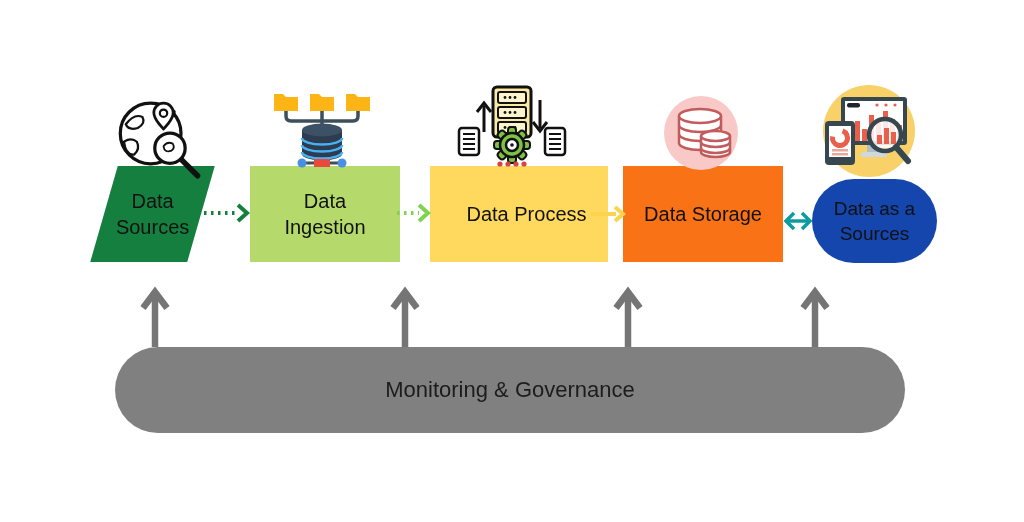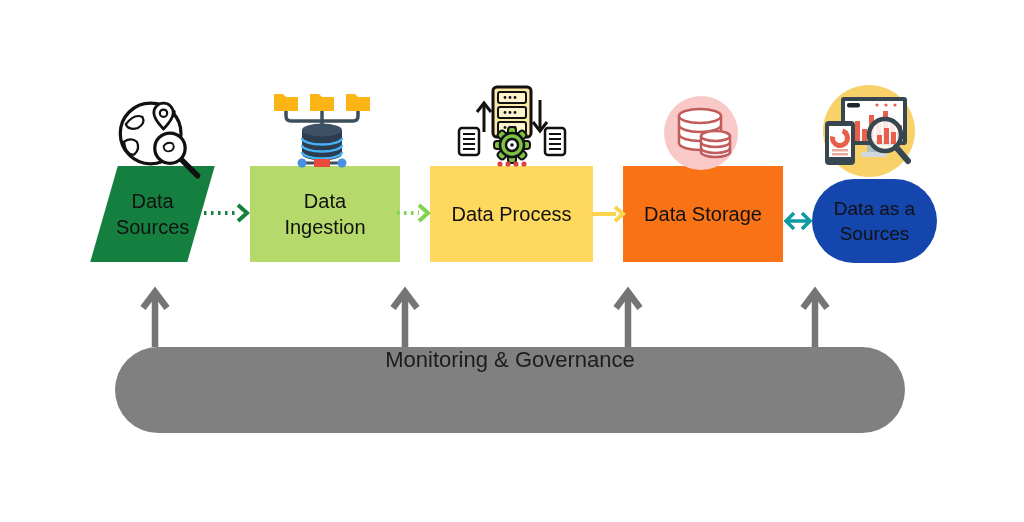--- a/index.html
+++ b/index.html
@@ -6,21 +6,21 @@
   body{font-family:"Liberation Sans","DejaVu Sans",sans-serif;}
   .canvas{position:relative;width:1024px;height:522px;background:#fff;overflow:hidden;}
 
   .stage{position:absolute;display:flex;align-items:center;justify-content:center;text-align:center;color:#111;}
   .stage-label{display:flex;flex-direction:column;line-height:1.32;font-size:20px;}
   .stage-label span{display:block;}
 
   .stage-sources{left:104px;top:166px;width:97px;height:96px;background:#157f3f;transform:skewX(-16deg);}
   .stage-sources .stage-label{transform:skewX(16deg);}
   .stage-ingestion{left:250px;top:166px;width:150px;height:96px;background:#b5da6b;}
-  .stage-process{left:430px;top:166px;width:163px;height:96px;background:#fed95e;}
+  .stage-process{left:430px;top:166px;width:163px;height:96px;background:#fed95e;padding-left:15px;}
   .stage-storage{left:623px;top:166px;width:160px;height:96px;background:#f97316;}
   .stage-product{left:812px;top:179px;width:125px;height:84px;background:#1546ae;border-radius:42px;}
   .stage-product .stage-label{font-size:19px;}
 
   .icon{position:absolute;z-index:2;}
   .icon-sources{left:112px;top:93px;width:92px;height:92px;}
   .icon-ingestion{left:266px;top:88px;width:112px;height:80px;}
   .icon-process{left:456px;top:84px;width:112px;height:84px;}
   .icon-storage{left:657px;top:96px;width:88px;height:74px;}
   .icon-product{left:817px;top:85px;width:104px;height:92px;}
@@ -29,21 +29,21 @@
   .connector{position:absolute;}
   .connector svg{display:block;}
 
   .up-arrow{position:absolute;top:283px;width:36px;height:64px;}
   .up-arrow svg{display:block;width:100%;height:100%;}
   .up-arrow-1{left:137px;}
   .up-arrow-2{left:387px;}
   .up-arrow-3{left:610px;}
   .up-arrow-4{left:797px;}
 
-  .gov-bar{position:absolute;left:115px;top:347px;width:790px;height:86px;background:#808080;border-radius:43px;display:flex;align-items:flex-start;justify-content:center;}
+  .gov-bar{position:absolute;left:115px;top:347px;width:790px;height:86px;background:#808080;border-radius:43px;display:flex;align-items:center;justify-content:center;}
   .gov-label{font-size:22px;color:#1c1c1c;}
 </style>
 </head>
 <body>
 
 <div class="canvas">
 
   <div class="stage stage-sources">
     <div class="stage-label">
       <span>Data</span>

